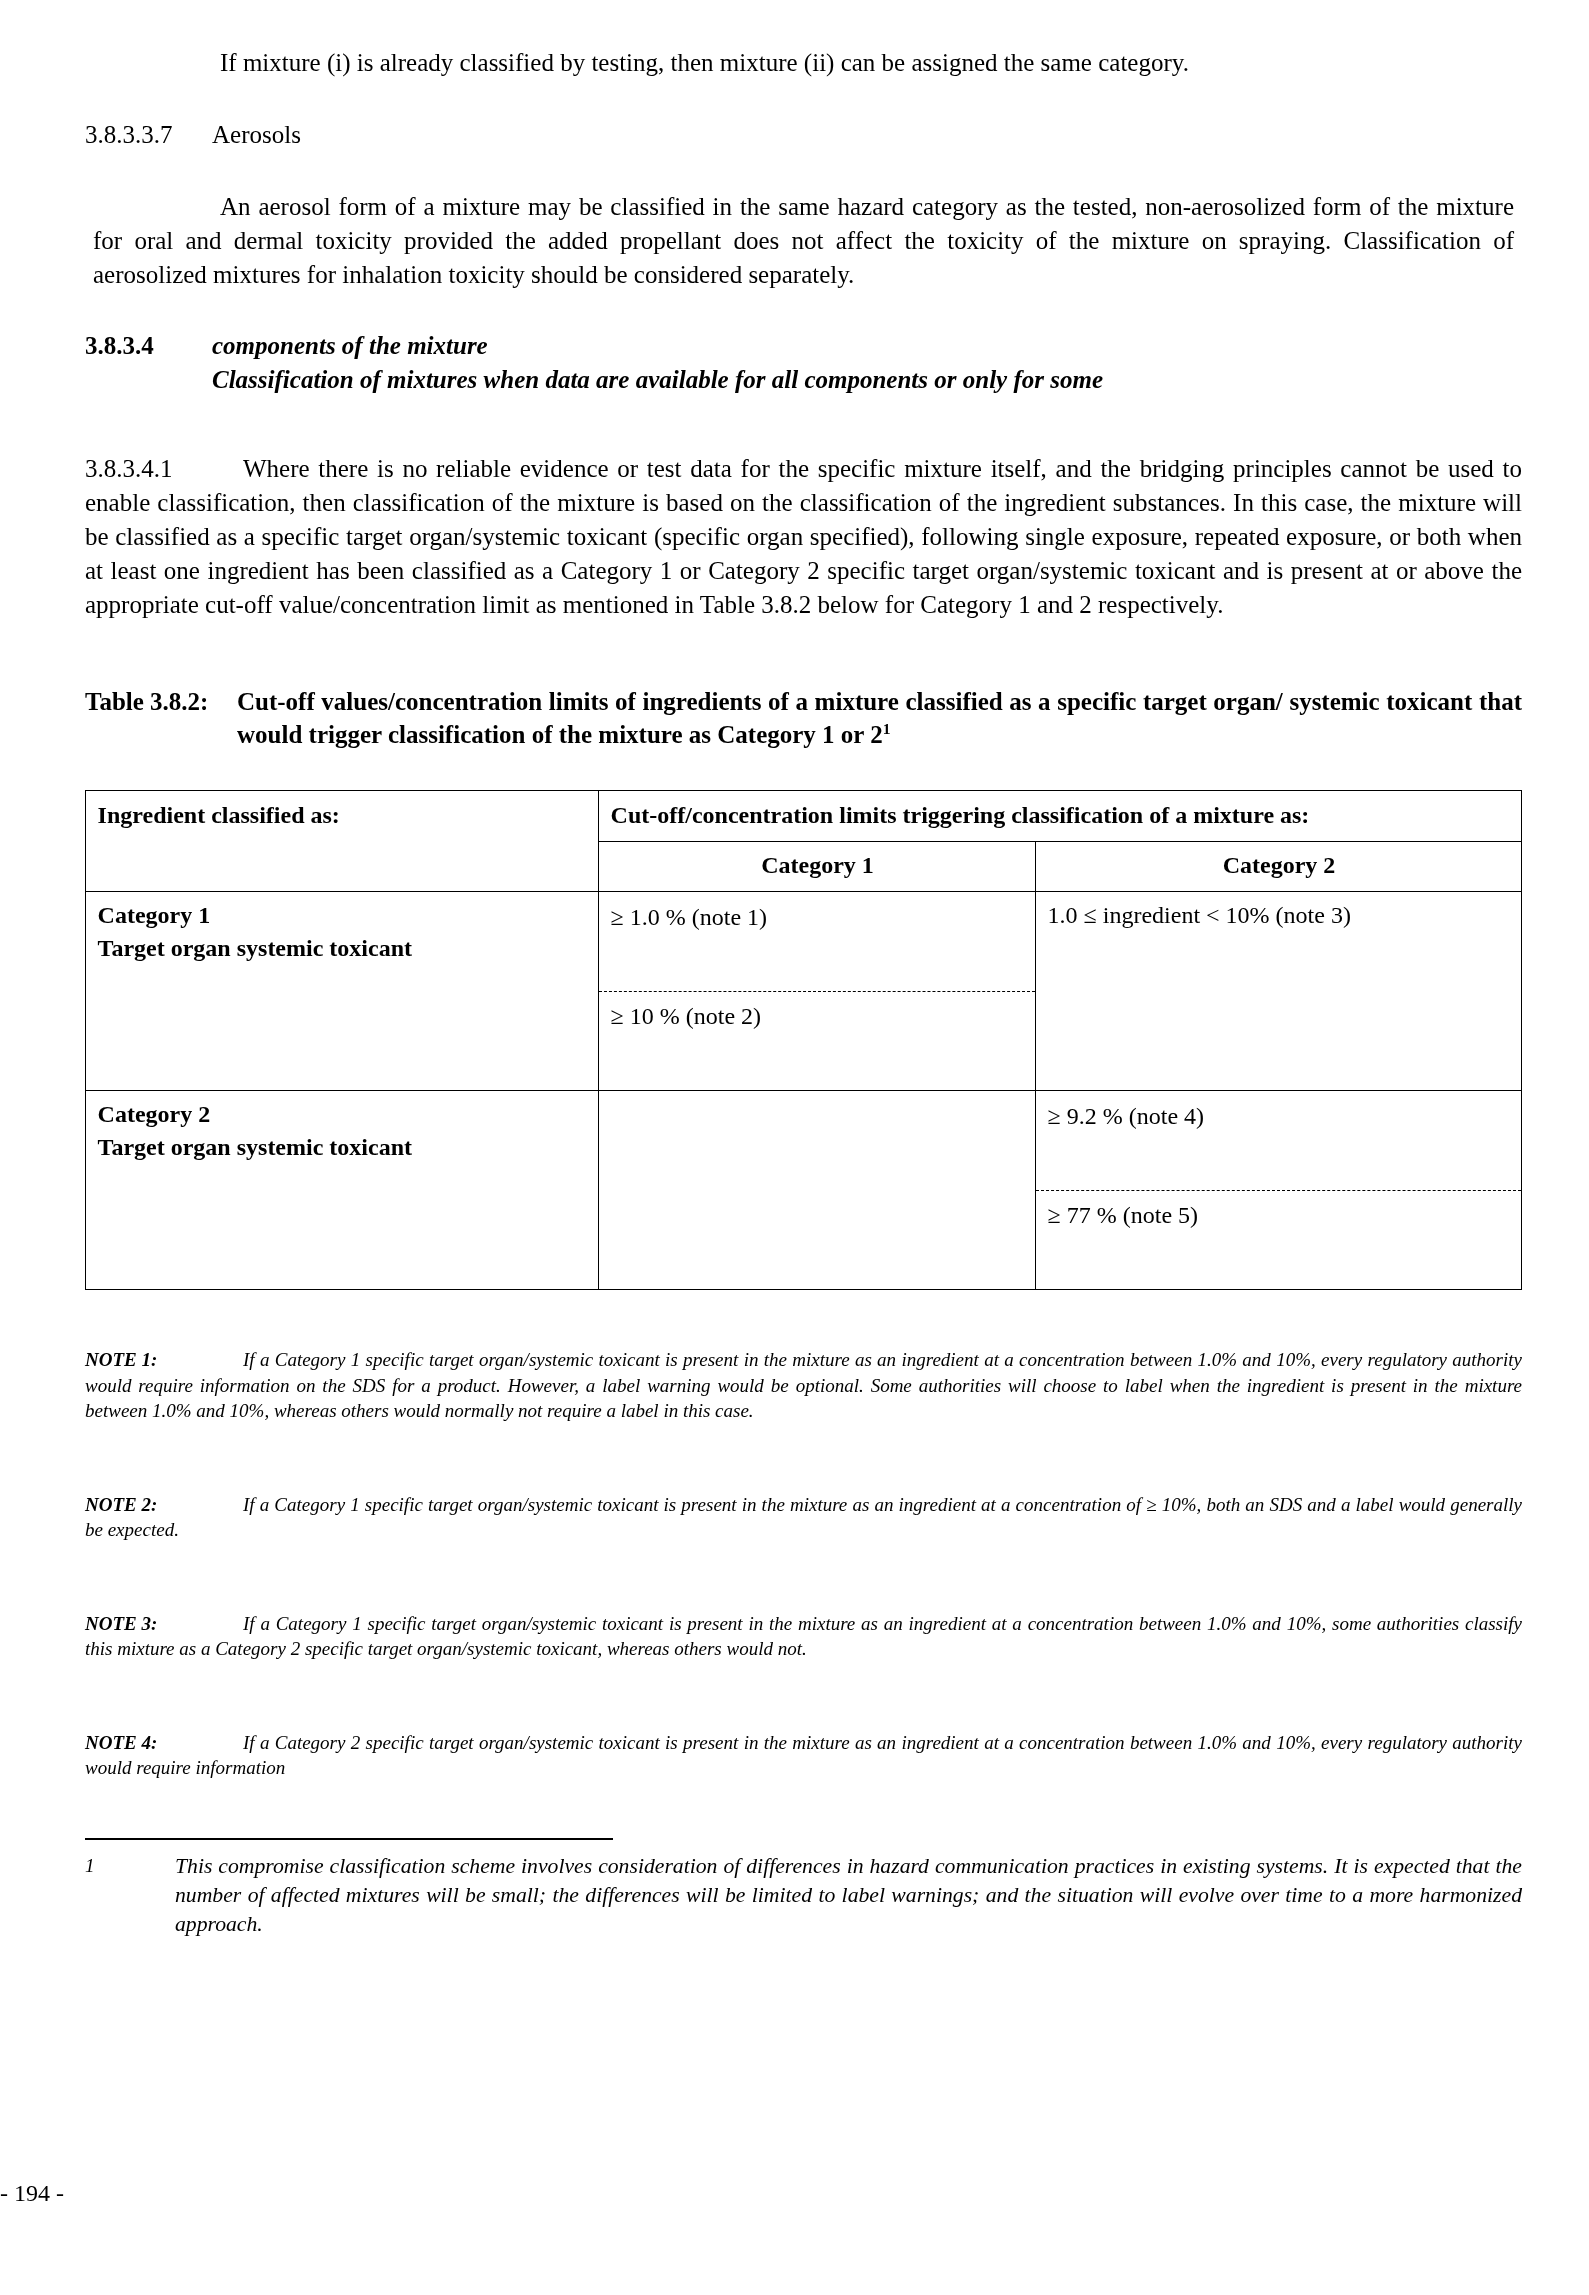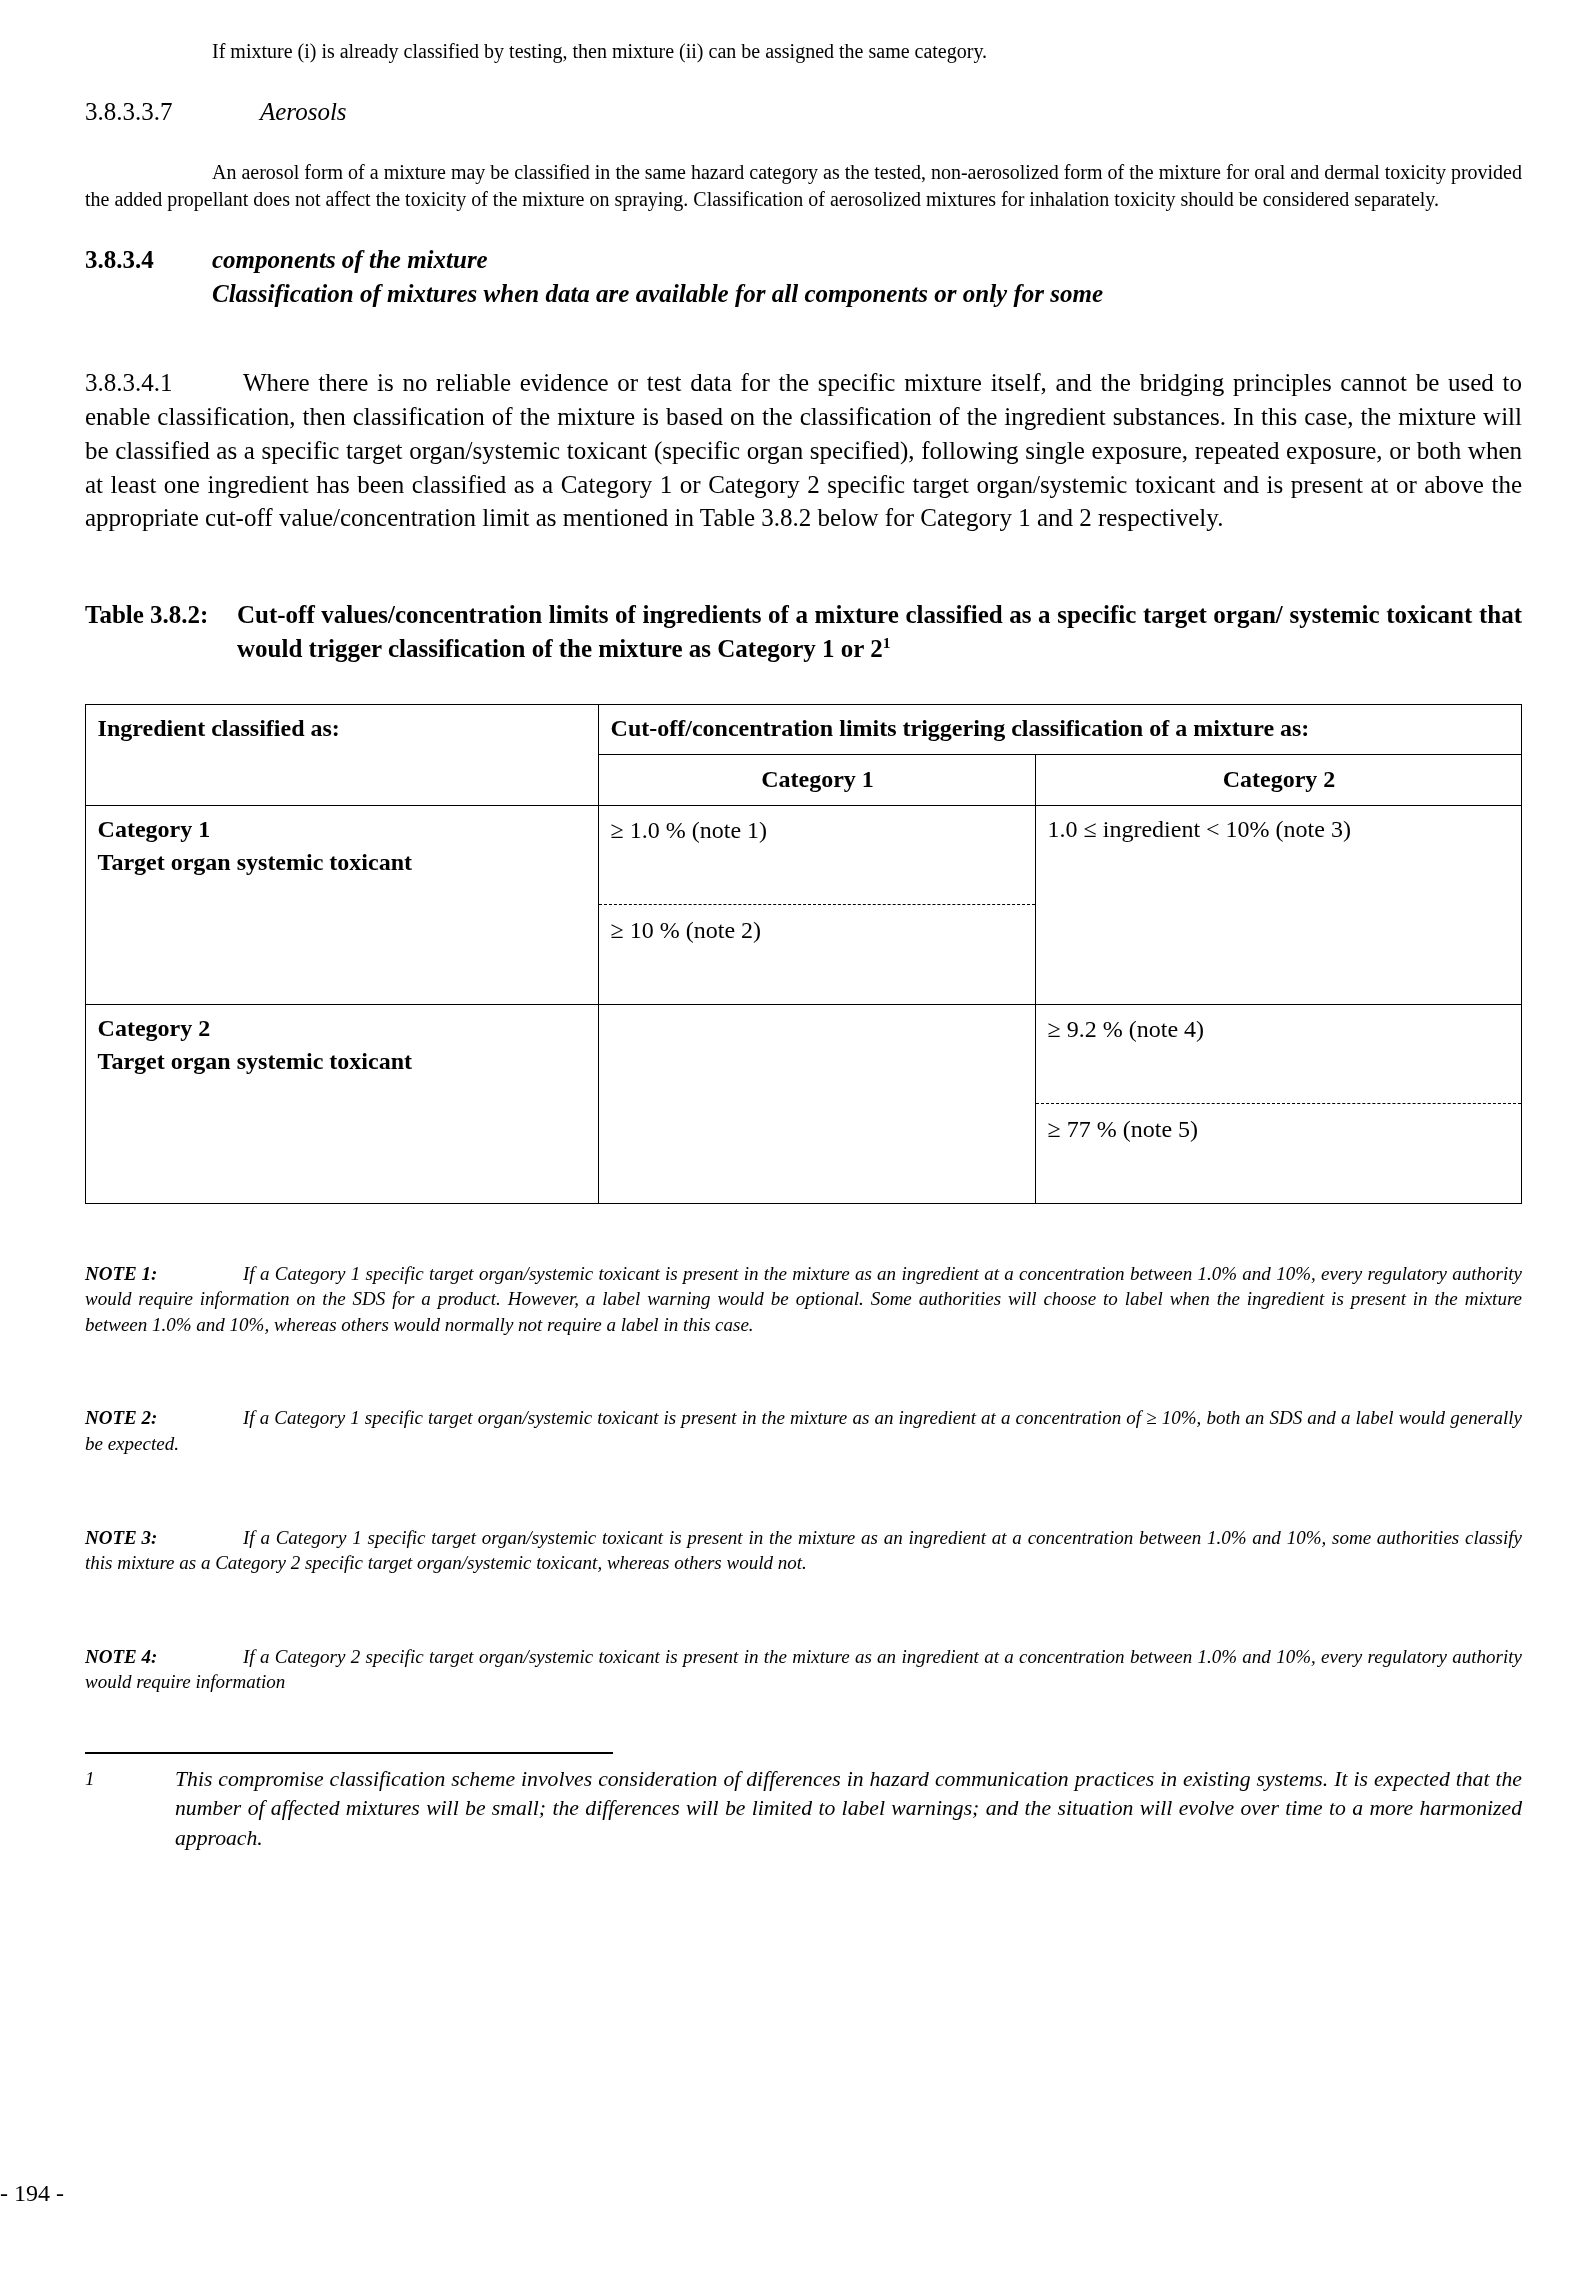--- a/index.html
+++ b/index.html
@@ -22,24 +22,24 @@
   }
   .content {
     position: absolute;
     left: 85px;
     top: 0;
     width: 1437px;
   }
 
   
   .para {
-    font-size: 20px;
-    line-height: 1.355;
-    text-align: justify;
-    margin: 0;
+    font-size: 25px;
+    line-height: 1.355;
+    text-align: justify;
+    margin: 8px;
     hyphens: none;
   }
   .para.lead {
     text-indent: 127px;
   }
   .spacer-md { height: 30px; }
   .spacer-lg { height: 38px; }
 
   
   .heading-row {
@@ -49,22 +49,20 @@
     line-height: 1.355;
   }
   .heading-num {
     width: 127px;
     flex: 0 0 127px;
   }
   .heading-text {
     flex: 1 1 auto;
   }
   .heading-italic .heading-text {
-    font-style: italic;
-    margin-left: 48px;
   }
   .heading-bolditalic .heading-num {
     font-weight: bold;
   }
   .heading-bolditalic .heading-text {
     font-weight: bold;
     font-style: italic;
     text-align: justify;
   }
 

